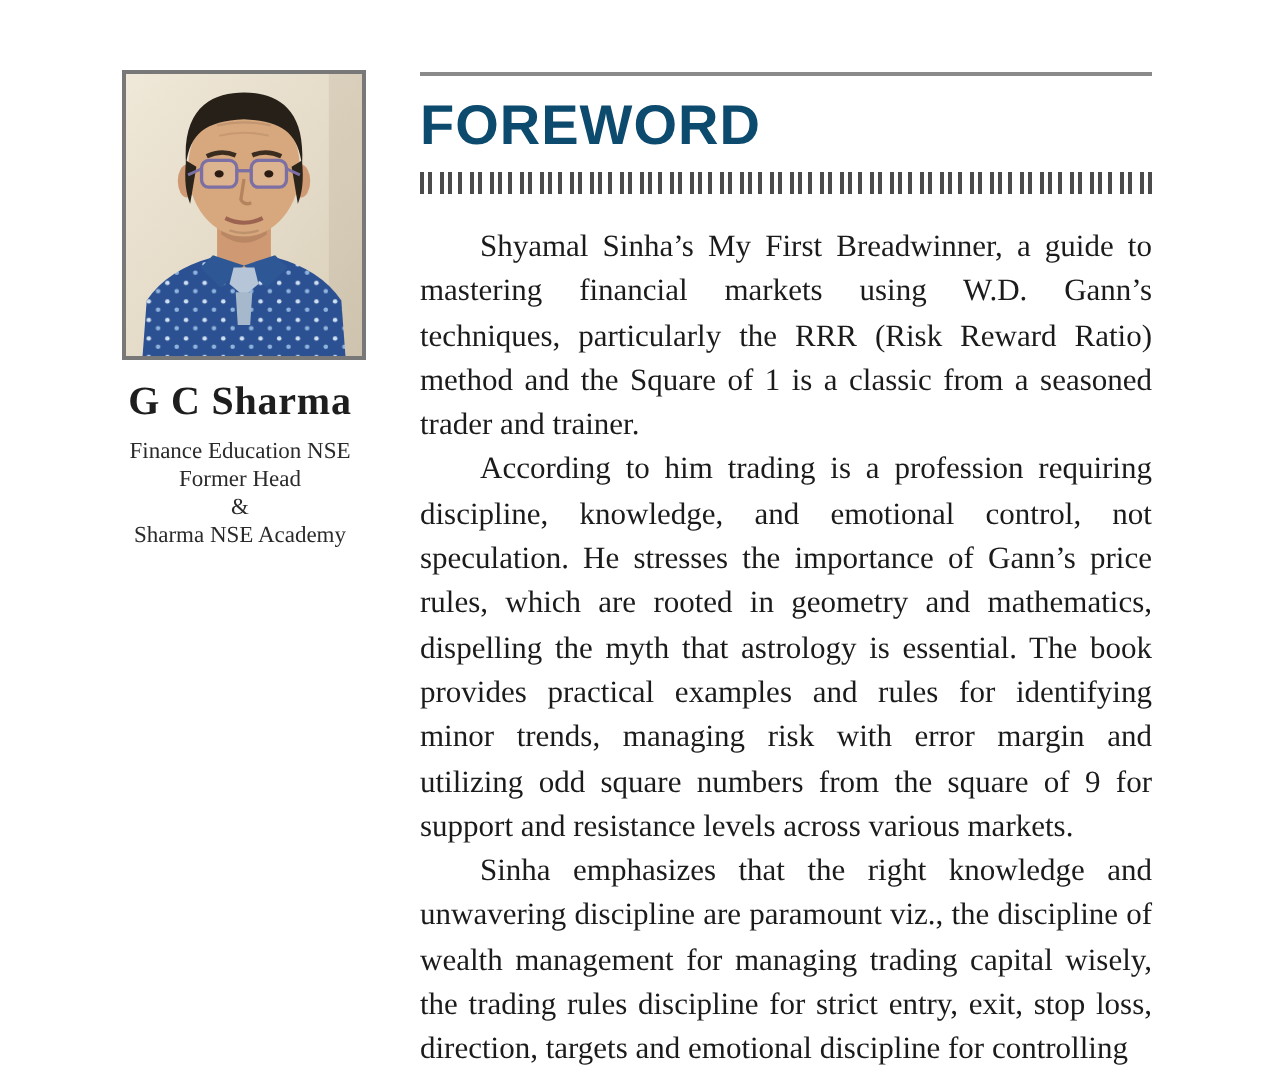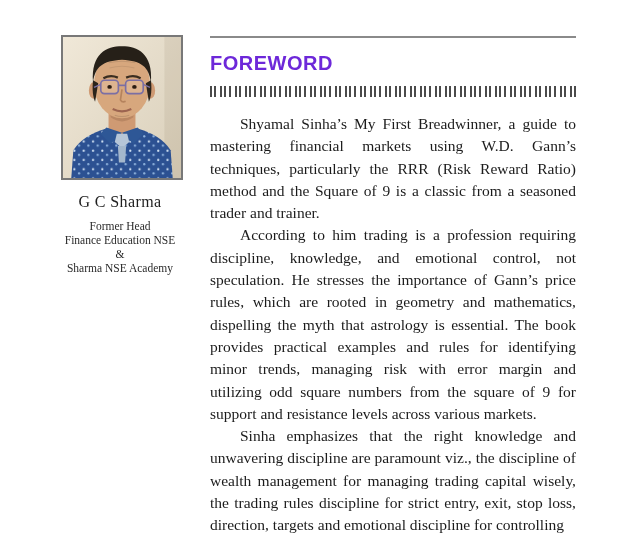--- a/index.html
+++ b/index.html
@@ -28,22 +28,22 @@
   .photo-frame svg { display: block; width: 118px; height: 141px; }
 
   .caption {
     position: absolute;
     left: 15px; top: 192px;
     width: 210px;
     text-align: center;
     color: #1e1e1e;
   }
   .caption-name {
-    font-size: 16px;
-    font-weight: normal;
+    font-size: 20px;
+    font-weight: bold;
     letter-spacing: 0.4px;
     line-height: 19px;
   }
   .caption-roles {
     margin-top: 8px;
     font-size: 11.5px;
     line-height: 14px;
     color: #2a2a2a;
   }
 
@@ -54,24 +54,24 @@
     width: 366px;
   }
   .header-rule {
     height: 2px;
     background: #8a8a8a;
   }
   .title {
     margin-top: 9px;
     font-family: "Liberation Sans", sans-serif;
     font-weight: bold;
-    font-size: 20px;
+    font-size: 28px;
     line-height: 32px;
     letter-spacing: 0.5px;
-    color: #6d28d9;
+    color: #0c4a6e;
   }
   .barcode {
     margin-top: 7px;
     height: 11px;
     background-image: repeating-linear-gradient(90deg,
       #4b4b4b 0px,  #4b4b4b 2px,  transparent 2px,  transparent 4px,
       #4b4b4b 4px,  #4b4b4b 6px,  transparent 6px,  transparent 10px,
       #4b4b4b 10px, #4b4b4b 12px, transparent 12px, transparent 14px,
       #4b4b4b 14px, #4b4b4b 16px, transparent 16px, transparent 19px,
       #4b4b4b 19px, #4b4b4b 21px, transparent 21px, transparent 25px);
@@ -147,31 +147,31 @@
       <path d="M57,51 L55.5,61 Q57,64 60.5,62.5" stroke="#b5835d" stroke-width="1.6" fill="none"></path>
 
       <path d="M48,70 Q57,74.5 66,70" stroke="#9c6450" stroke-width="2" fill="none"></path>
       <path d="M50,76 Q57,78.5 64,76" stroke="rgba(0,0,0,0.12)" stroke-width="1.2" fill="none"></path>
     </svg>
   </div>
 
   <div class="caption">
     <div class="caption-name">G C Sharma</div>
     <div class="caption-roles">
+      <div>Finance Education NSE</div>
       <div>Former Head</div>
-      <div>Finance Education NSE</div>
       <div>&amp;</div>
       <div>Sharma NSE Academy</div>
     </div>
   </div>
 
   <div class="main">
     <div class="header-rule"></div>
     <div class="title">FOREWORD</div>
     <div class="barcode"></div>
     <div class="body-text">
-      <p>Shyamal Sinha’s My First Breadwinner, a guide to mastering financial markets using W.D. Gann’s techniques, particularly the RRR (Risk Reward Ratio) method and the Square of 9 is a classic from a seasoned trader and trainer.</p>
+      <p>Shyamal Sinha’s My First Breadwinner, a guide to mastering financial markets using W.D. Gann’s techniques, particularly the RRR (Risk Reward Ratio) method and the Square of 1 is a classic from a seasoned trader and trainer.</p>
       <p>According to him trading is a profession requiring discipline, knowledge, and emotional control, not speculation. He stresses the importance of Gann’s price rules, which are rooted in geometry and mathematics, dispelling the myth that astrology is essential. The book provides practical examples and rules for identifying minor trends, managing risk with error margin and utilizing odd square numbers from the square of 9 for support and resistance levels across various markets.</p>
       <p>Sinha emphasizes that the right knowledge and unwavering discipline are paramount viz., the discipline of wealth management for managing trading capital wisely, the trading rules discipline for strict entry, exit, stop loss, direction, targets and emotional discipline for controlling</p>
     </div>
   </div>
 
 </div>
 
 </body></html>

